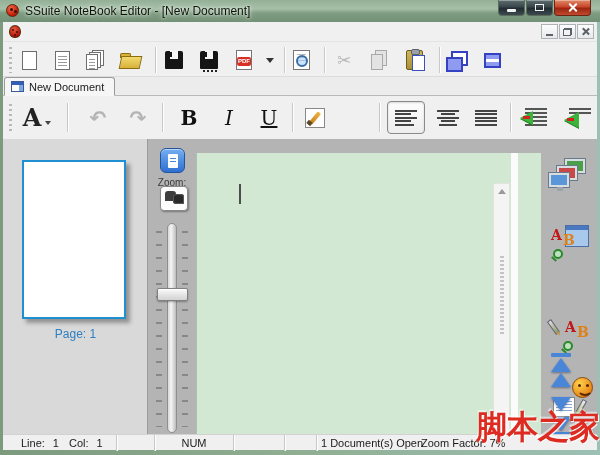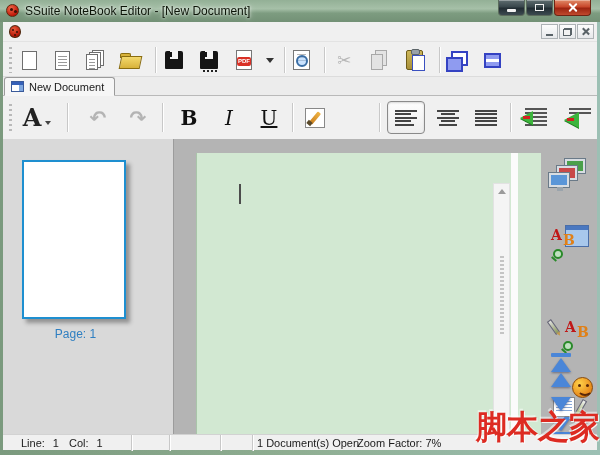--- a/index.html
+++ b/index.html
@@ -124,21 +124,21 @@
   .indent .ibars { position:absolute; right:0; top:1px; width:22px; height:20px;
     background:repeating-linear-gradient(to bottom,#555 0 2px,transparent 2px 4px); }
   .indent .iarr { position:absolute; left:-1px; top:4px; width:0; height:0;
     border-top:7px solid transparent; border-bottom:7px solid transparent; border-right:13px solid #3cb43c;
     filter:drop-shadow(0 1px 0 #1d7a1d); }
   .indent .iarr::after { content:""; position:absolute; left:3px; top:-1.5px; width:7px; height:3px; background:#d42020; }
   .indent.big .ibars { height:8px; } .indent.big .iarr { top:5px; border-top-width:8px; border-bottom-width:8px; border-right-width:15px; }
 
   
   .main { position:absolute; left:0; top:117px; width:594px; height:295px; background:#b4b4b4; }
-  .thumbpanel { position:absolute; left:0; top:0; width:171px; height:295px; background:#d9d9d9; border-right:1px solid #9c9c9c; }
+  .thumbpanel { position:absolute; left:0; top:0; width:145px; height:295px; background:#d9d9d9; border-right:1px solid #9c9c9c; }
   .pagethumb { position:absolute; left:19px; top:21px; width:104px; height:159px; background:#fff;
     border:2px solid #1e8fd0; box-shadow:4px 4px 4px rgba(60,60,60,.45); }
   .pagelabel { position:absolute; left:0; top:188px; width:145px; text-align:center; font-size:12px; color:#2f7fc1; }
 
   
   .zoomcol { position:absolute; left:145px; top:0; width:48px; height:295px; background:#b4b4b4; }
   .docbtn { position:absolute; left:12px; top:9px; width:25px; height:25px; border-radius:6px;
     background:linear-gradient(#74aef2,#2f6fd2); border:1px solid #24549e; box-shadow:inset 0 1px 0 rgba(255,255,255,.5); }
   .docbtn::before { content:""; position:absolute; left:7px; top:5px; width:10px; height:14px; background:#fff; border-radius:1px; }
   .docbtn::after { content:""; position:absolute; left:9px; top:9px; width:6px; height:6px;
@@ -381,20 +381,30 @@
       </div>
     </div>
 
     <div class="main">
 
       <div class="thumbpanel">
         <div class="pagethumb"></div>
         <div class="pagelabel">Page: 1</div>
       </div>
 
+      <div class="zoomcol">
+        <div class="docbtn"></div>
+        <div class="zoomlabel">Zoom:</div>
+        <div class="zoomvalue">100%</div>
+        <div class="bubblebtn"></div>
+        <div class="ticks left"></div>
+        <div class="ticks right"></div>
+        <div class="slidertrack"></div>
+        <div class="sliderthumb"></div>
+      </div>
 
       <div class="editor">
         <div class="caret"></div>
         <div class="pageedge"></div>
         <div class="scroll">
           <div class="up"></div>
           <div class="grip"></div>
         </div>
       </div>
 
@@ -434,27 +444,28 @@
             <div class="tri down"></div>
           </div>
         <div class="ricon" style="left:10px;top:278px">
           <div class="tri down"></div>
           <div class="navbar" style="margin-top:1px"></div>
         </div>
       </div>
     </div>
 
     <div class="statusbar">
-      <div class="sp" style="width:129px">
+      <div class="sp" style="width:114px">
         <span style="margin-left:14px">Line:</span>
         <span class="v">1</span>
         <span>Col:</span>
         <span class="v">1</span>
       </div>
       <div class="sp" style="width:38px"></div>
+      <div class="sp center" style="width:79px">NUM</div>
       <div class="sp" style="width:51px"></div>
       <div class="sp" style="width:32px"></div>
       <div class="sp" style="width:100px;border-right:none;box-shadow:none">1 Document(s) Open</div>
       <div class="sp" style="flex:1;border-right:none;box-shadow:none">Zoom Factor: 7%</div>
     </div>
 
   </div>
 
   <div class="watermark">脚本之家</div>
 </div>

